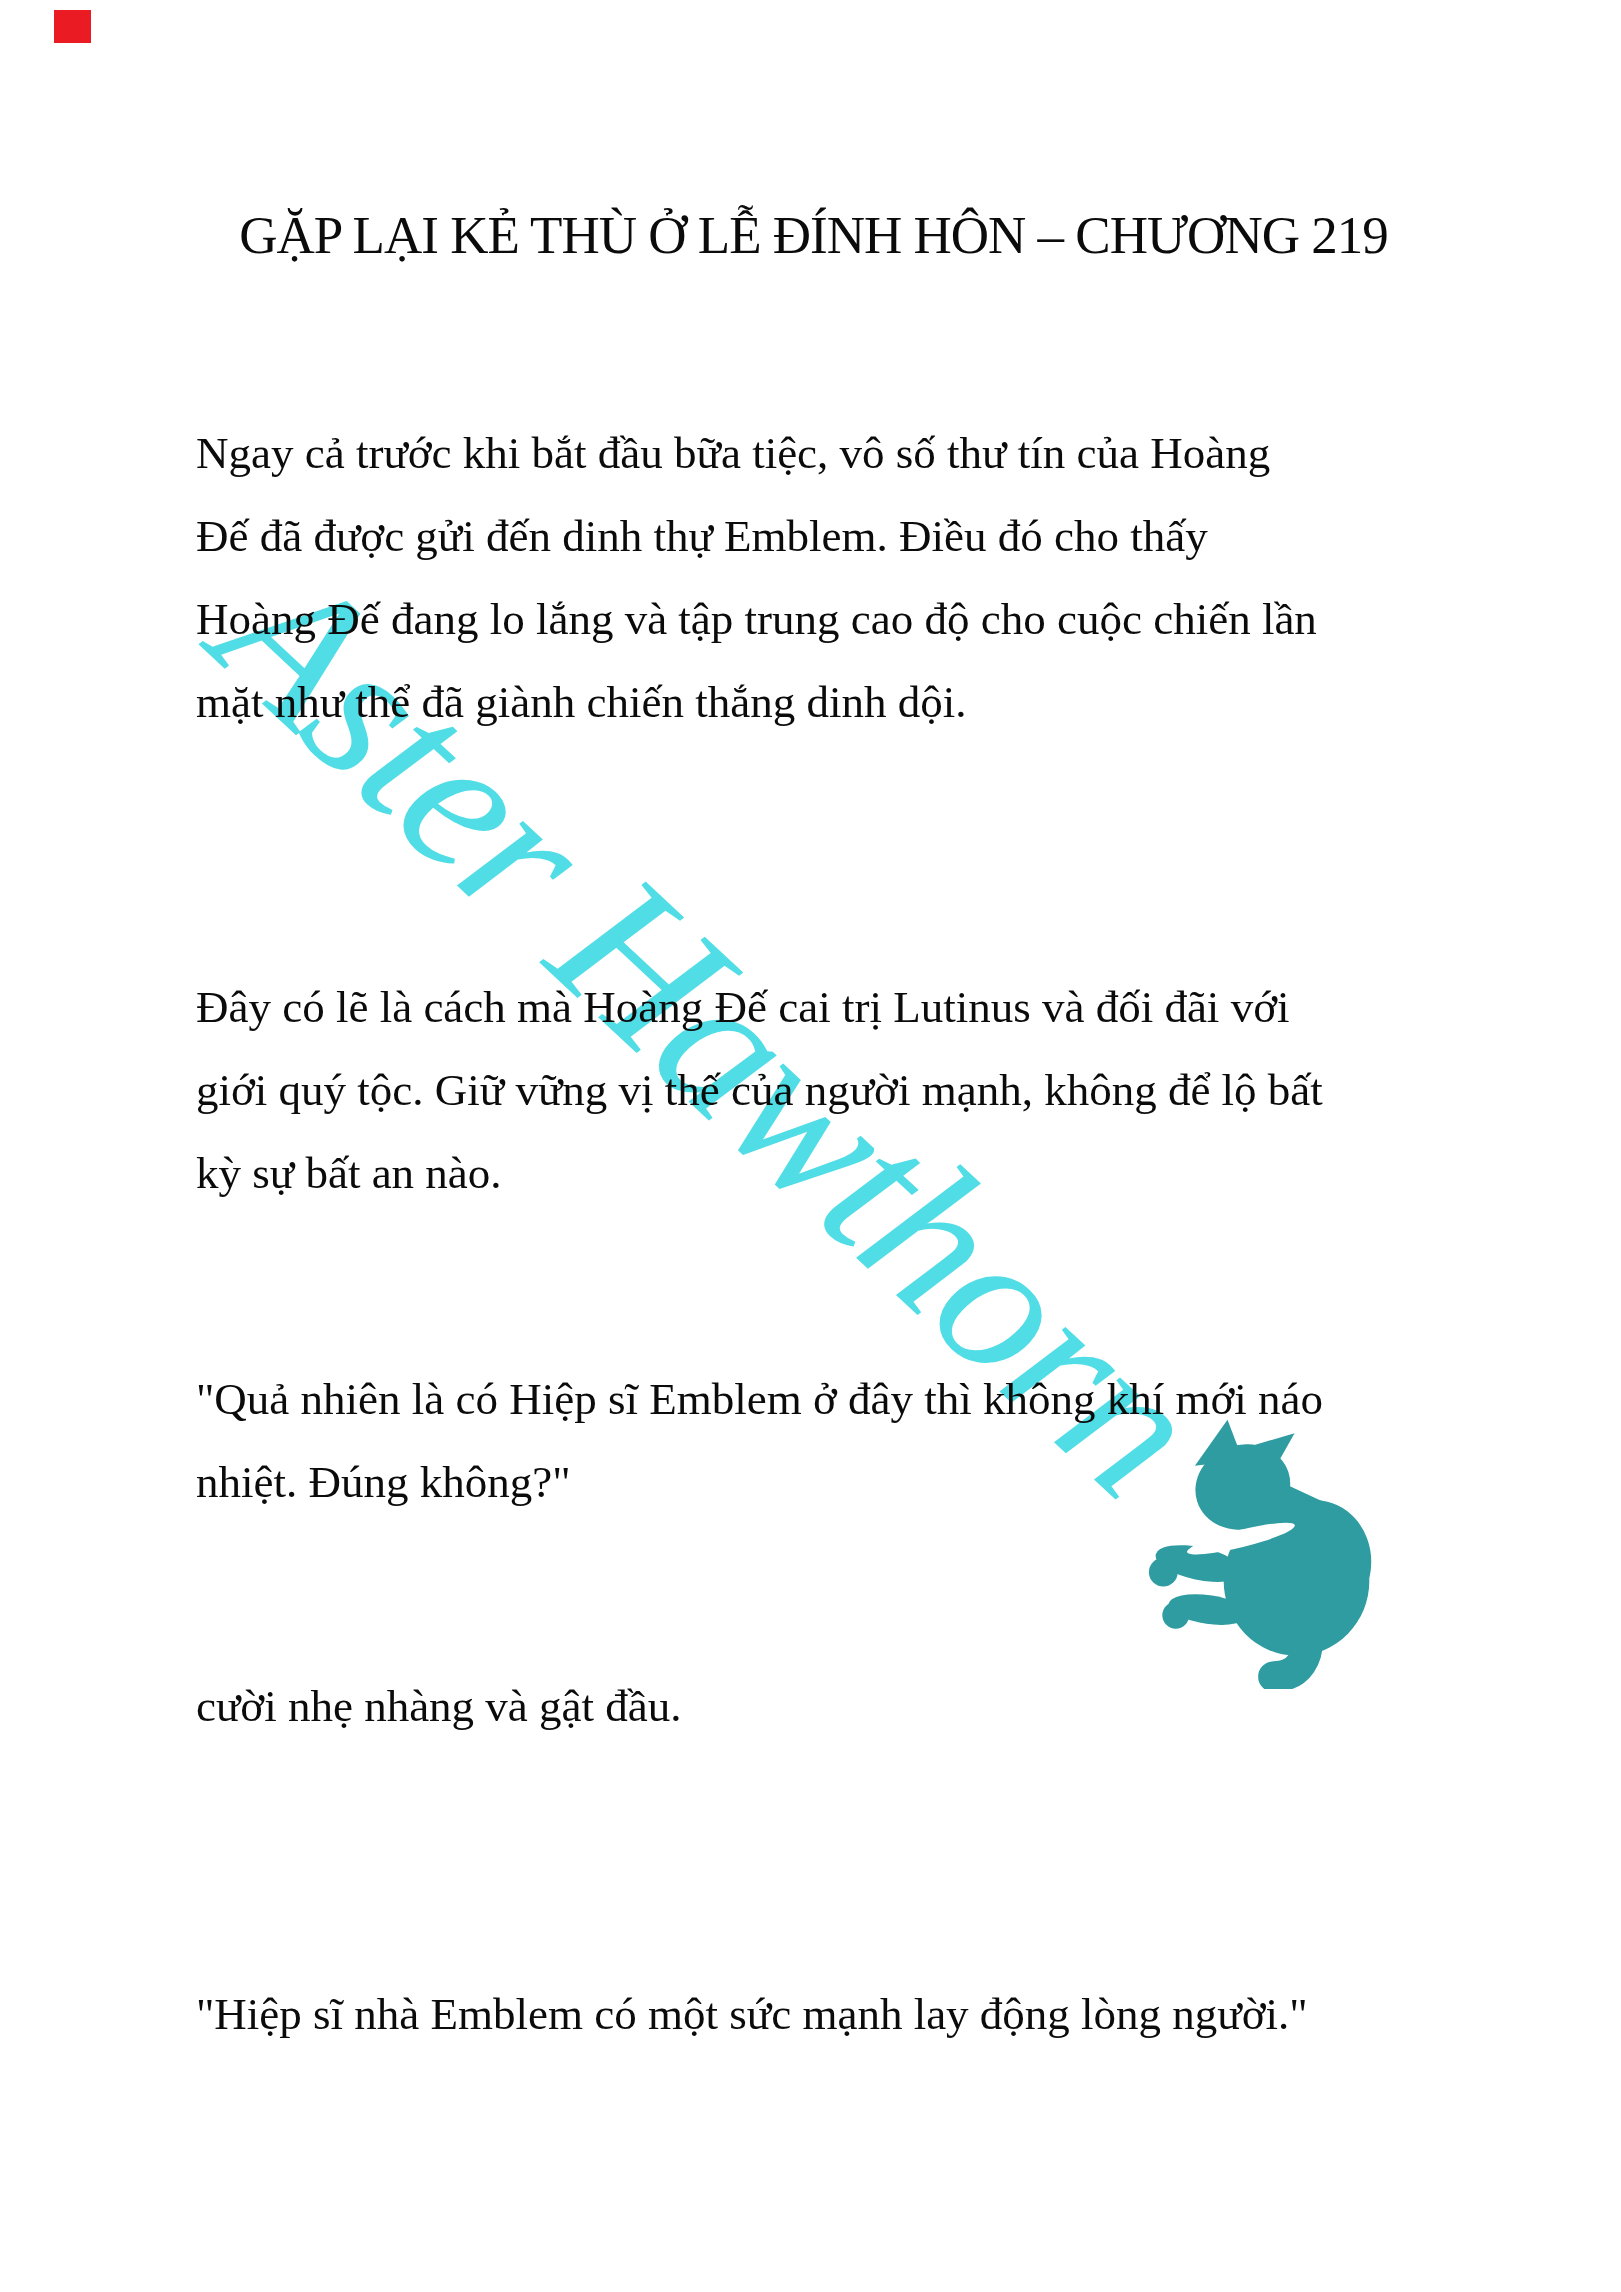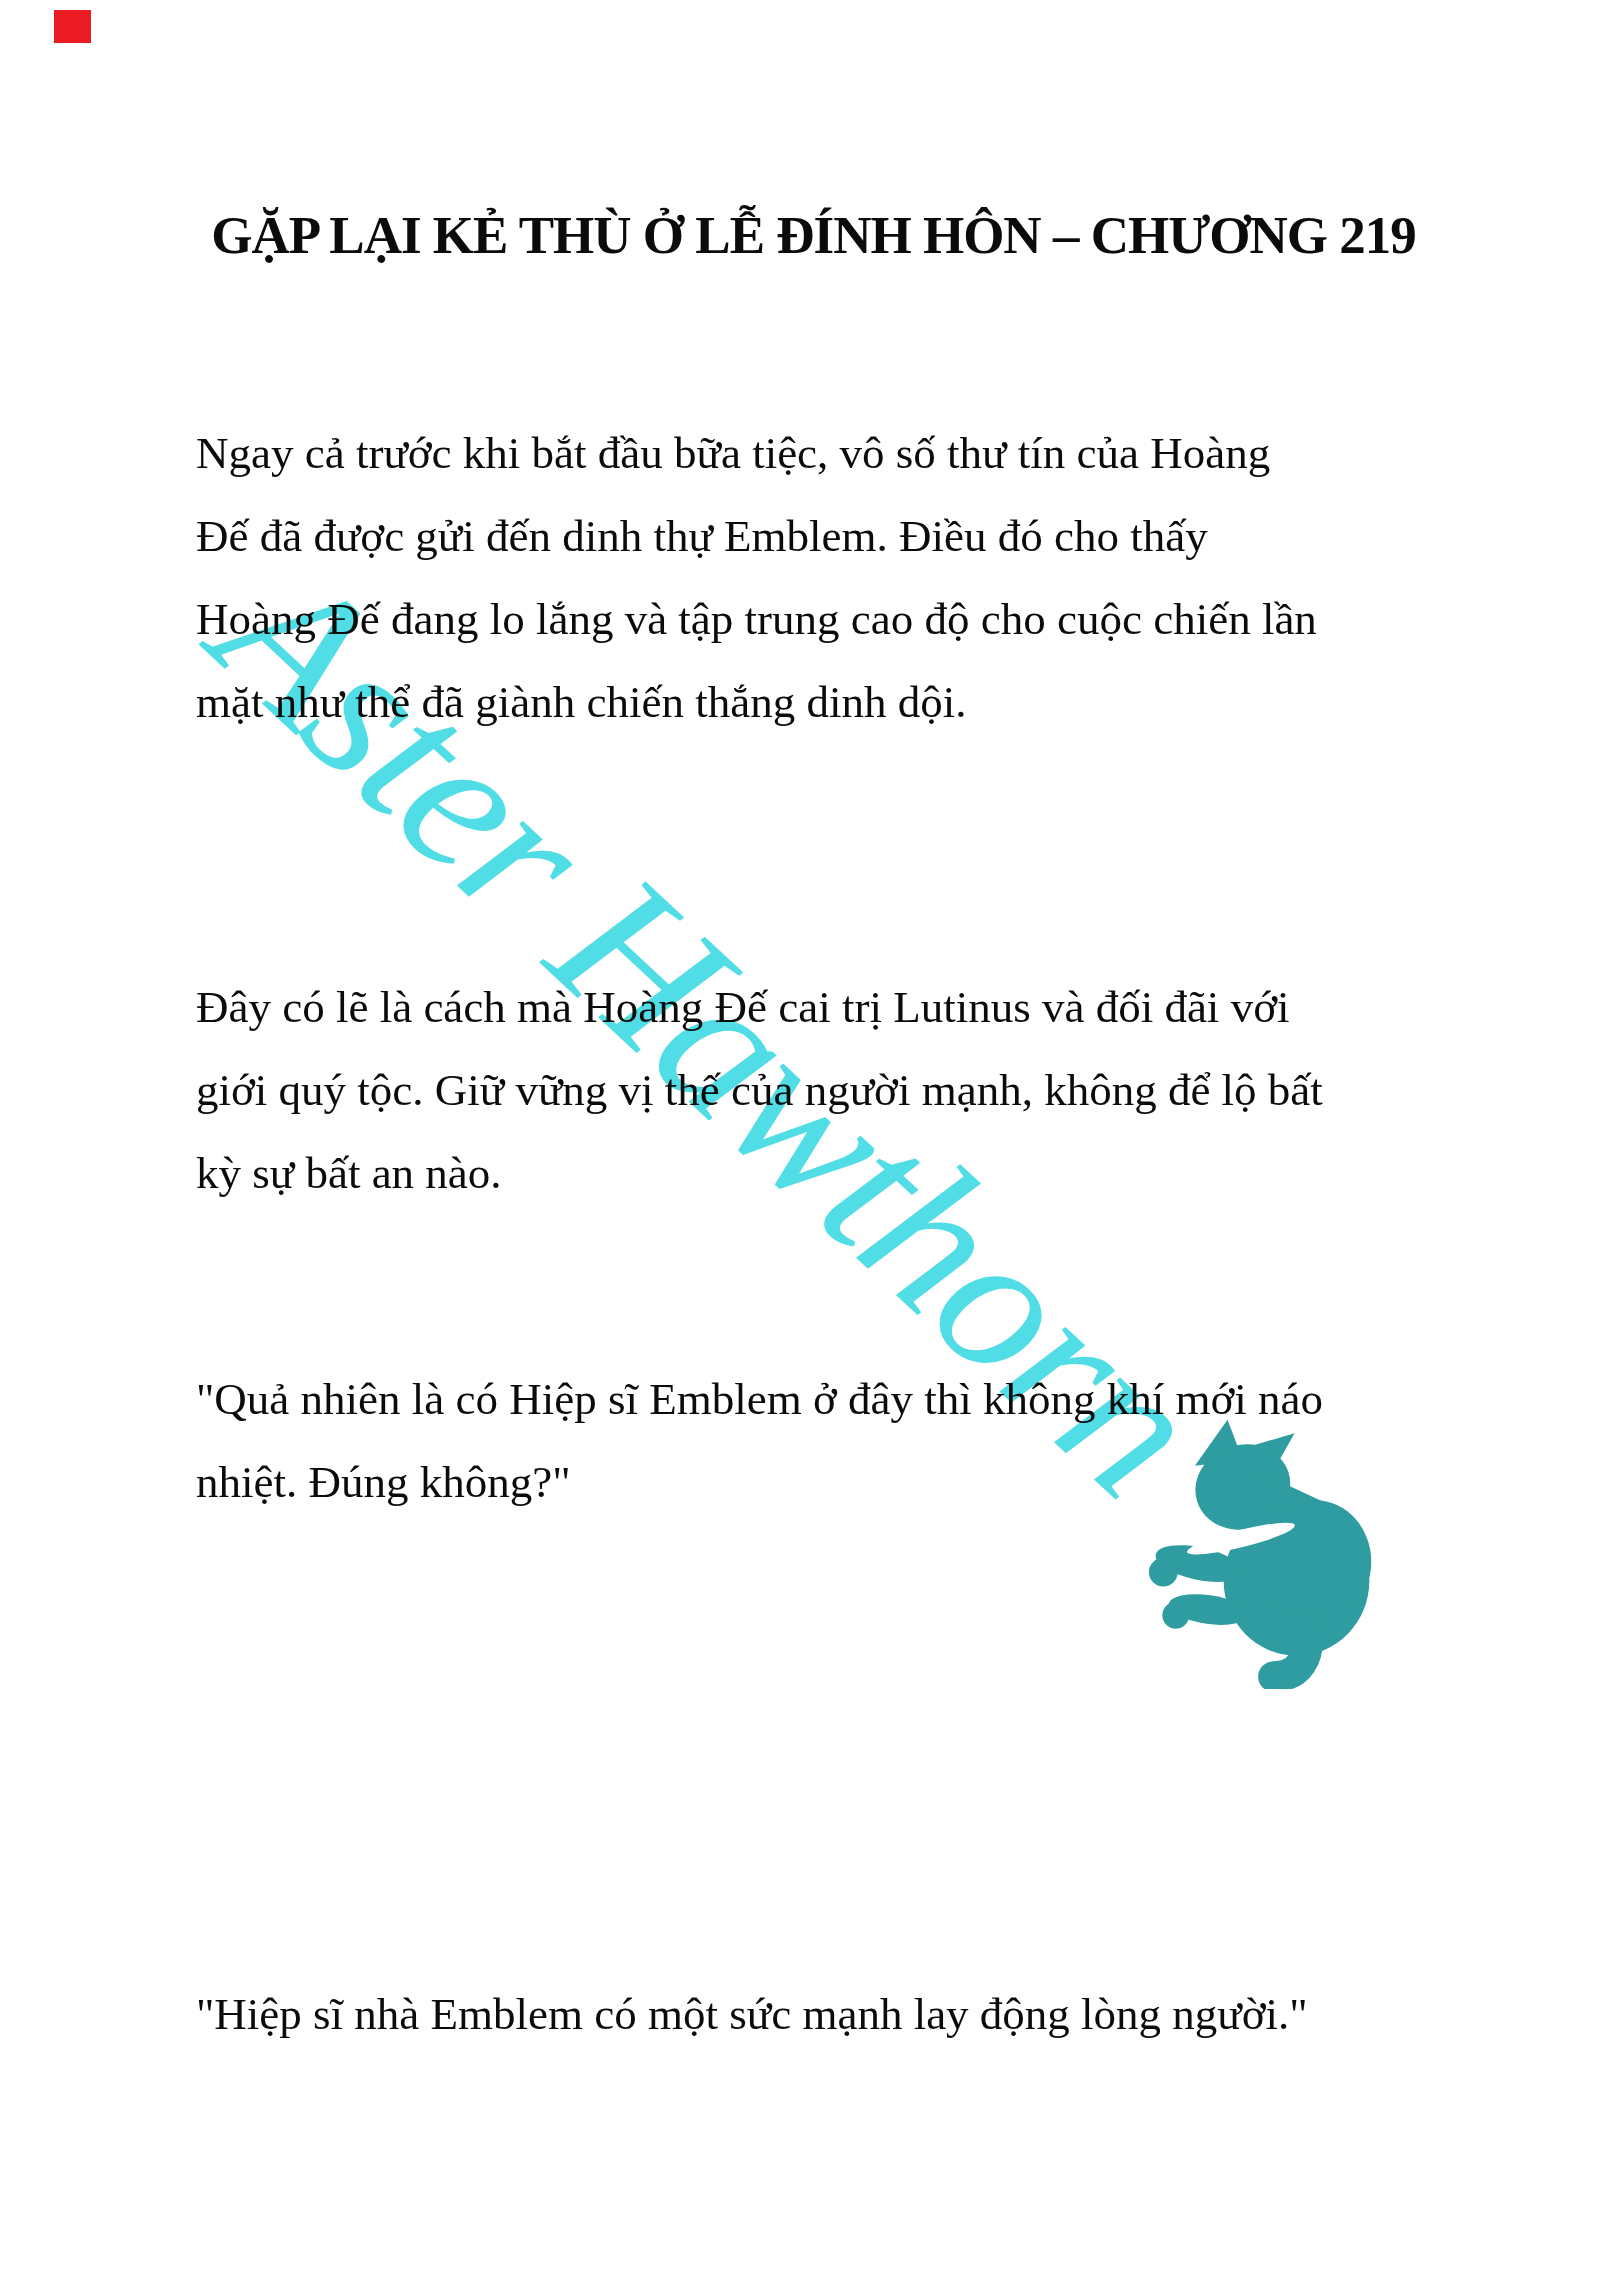--- a/index.html
+++ b/index.html
@@ -33,21 +33,21 @@
     position: absolute;
     left: 1147px; top: 1419px;
     width: 230px; height: 270px;
     z-index: 1;
   }
   .doc-title {
     position: absolute;
     left: 196px; top: 201px;
     width: 1235px;
     font-size: 53px;
-    font-weight: bold;
+    font-weight: normal;
     letter-spacing: -1px;
     text-align: center;
     white-space: nowrap;
     line-height: 69px;
     z-index: 2;
   }
   .para {
     position: absolute;
     left: 196px;
     width: 1392px;
@@ -104,17 +104,18 @@
 <div class="para p2">
     <div class="line">Đây có lẽ là cách mà Hoàng Đế cai trị Lutinus và đối đãi với</div>
     <div class="line">giới quý tộc. Giữ vững vị thế của người mạnh, không để lộ bất</div>
     <div class="line">kỳ sự bất an nào.</div>
   </div>
 <div class="para p3">
     <div class="line">"Quả nhiên là có Hiệp sĩ Emblem ở đây thì không khí mới náo</div>
     <div class="line">nhiệt. Đúng không?"</div>
   </div>
 <div class="para p4">
+    <div class="line">cười nhẹ nhàng và gật đầu.</div>
   </div>
 <div class="para p5">
     <div class="line">"Hiệp sĩ nhà Emblem có một sức mạnh lay động lòng người."</div>
   </div>
 
 
 </body></html>

